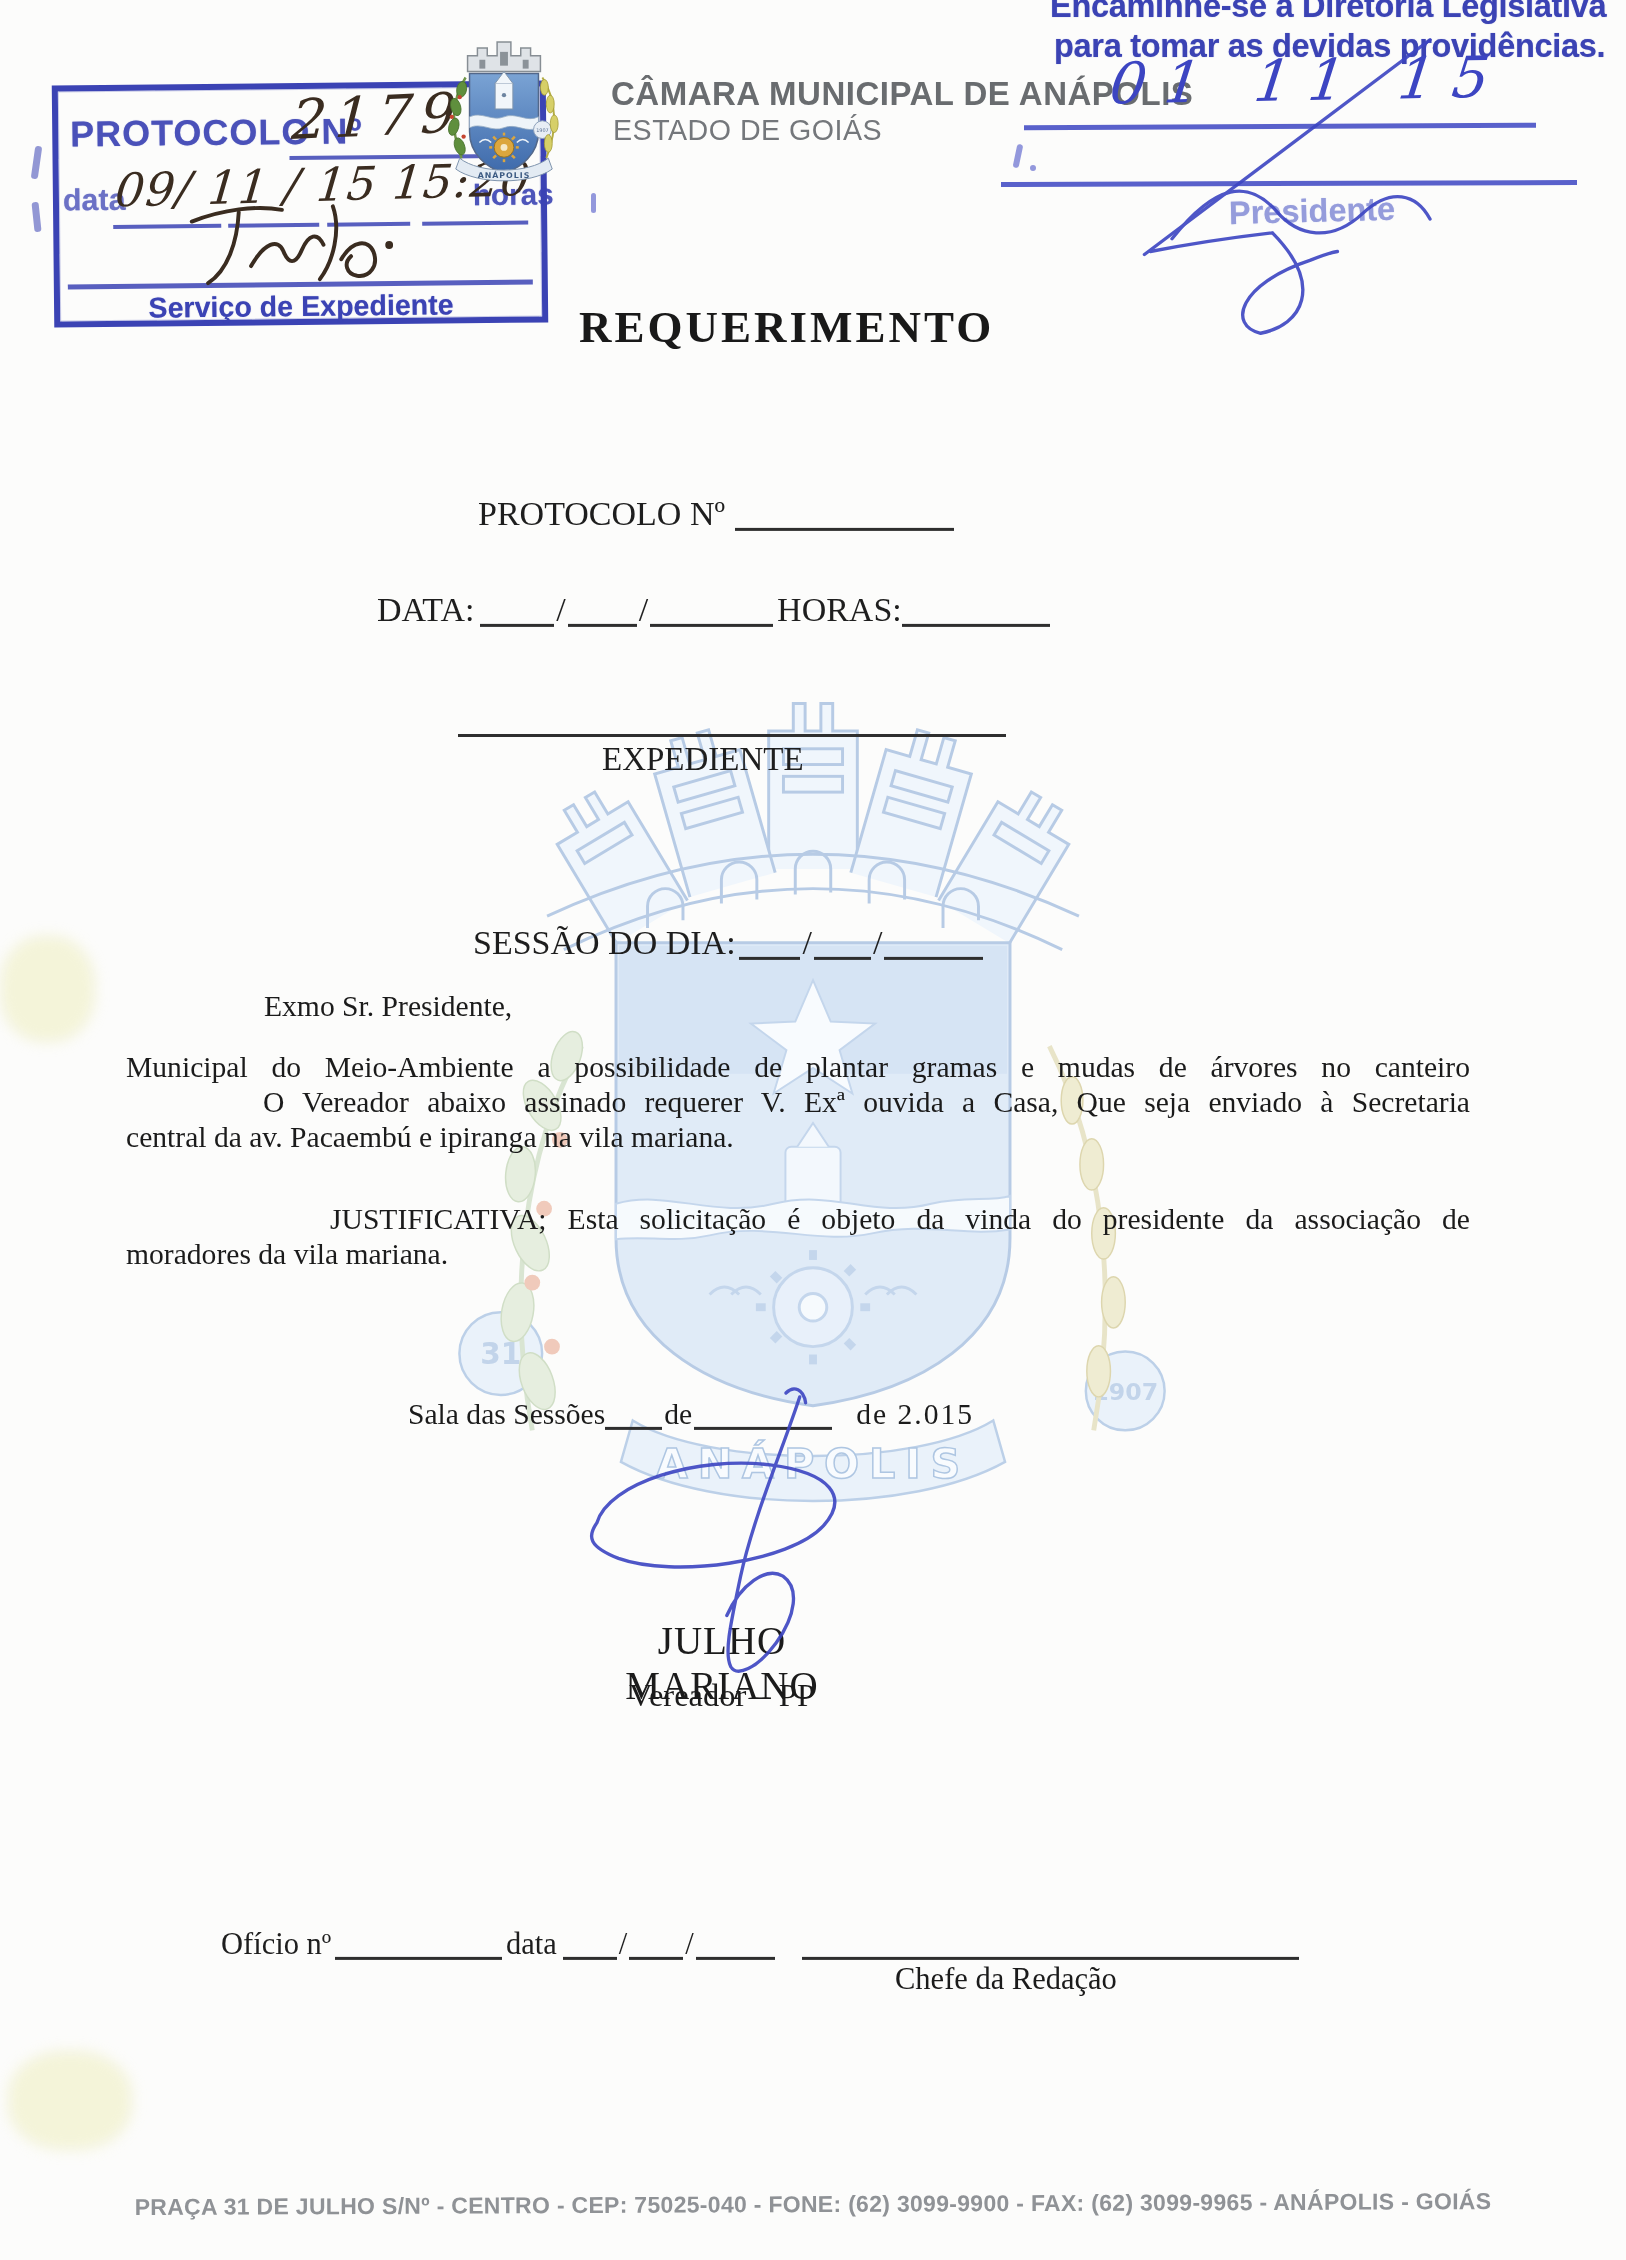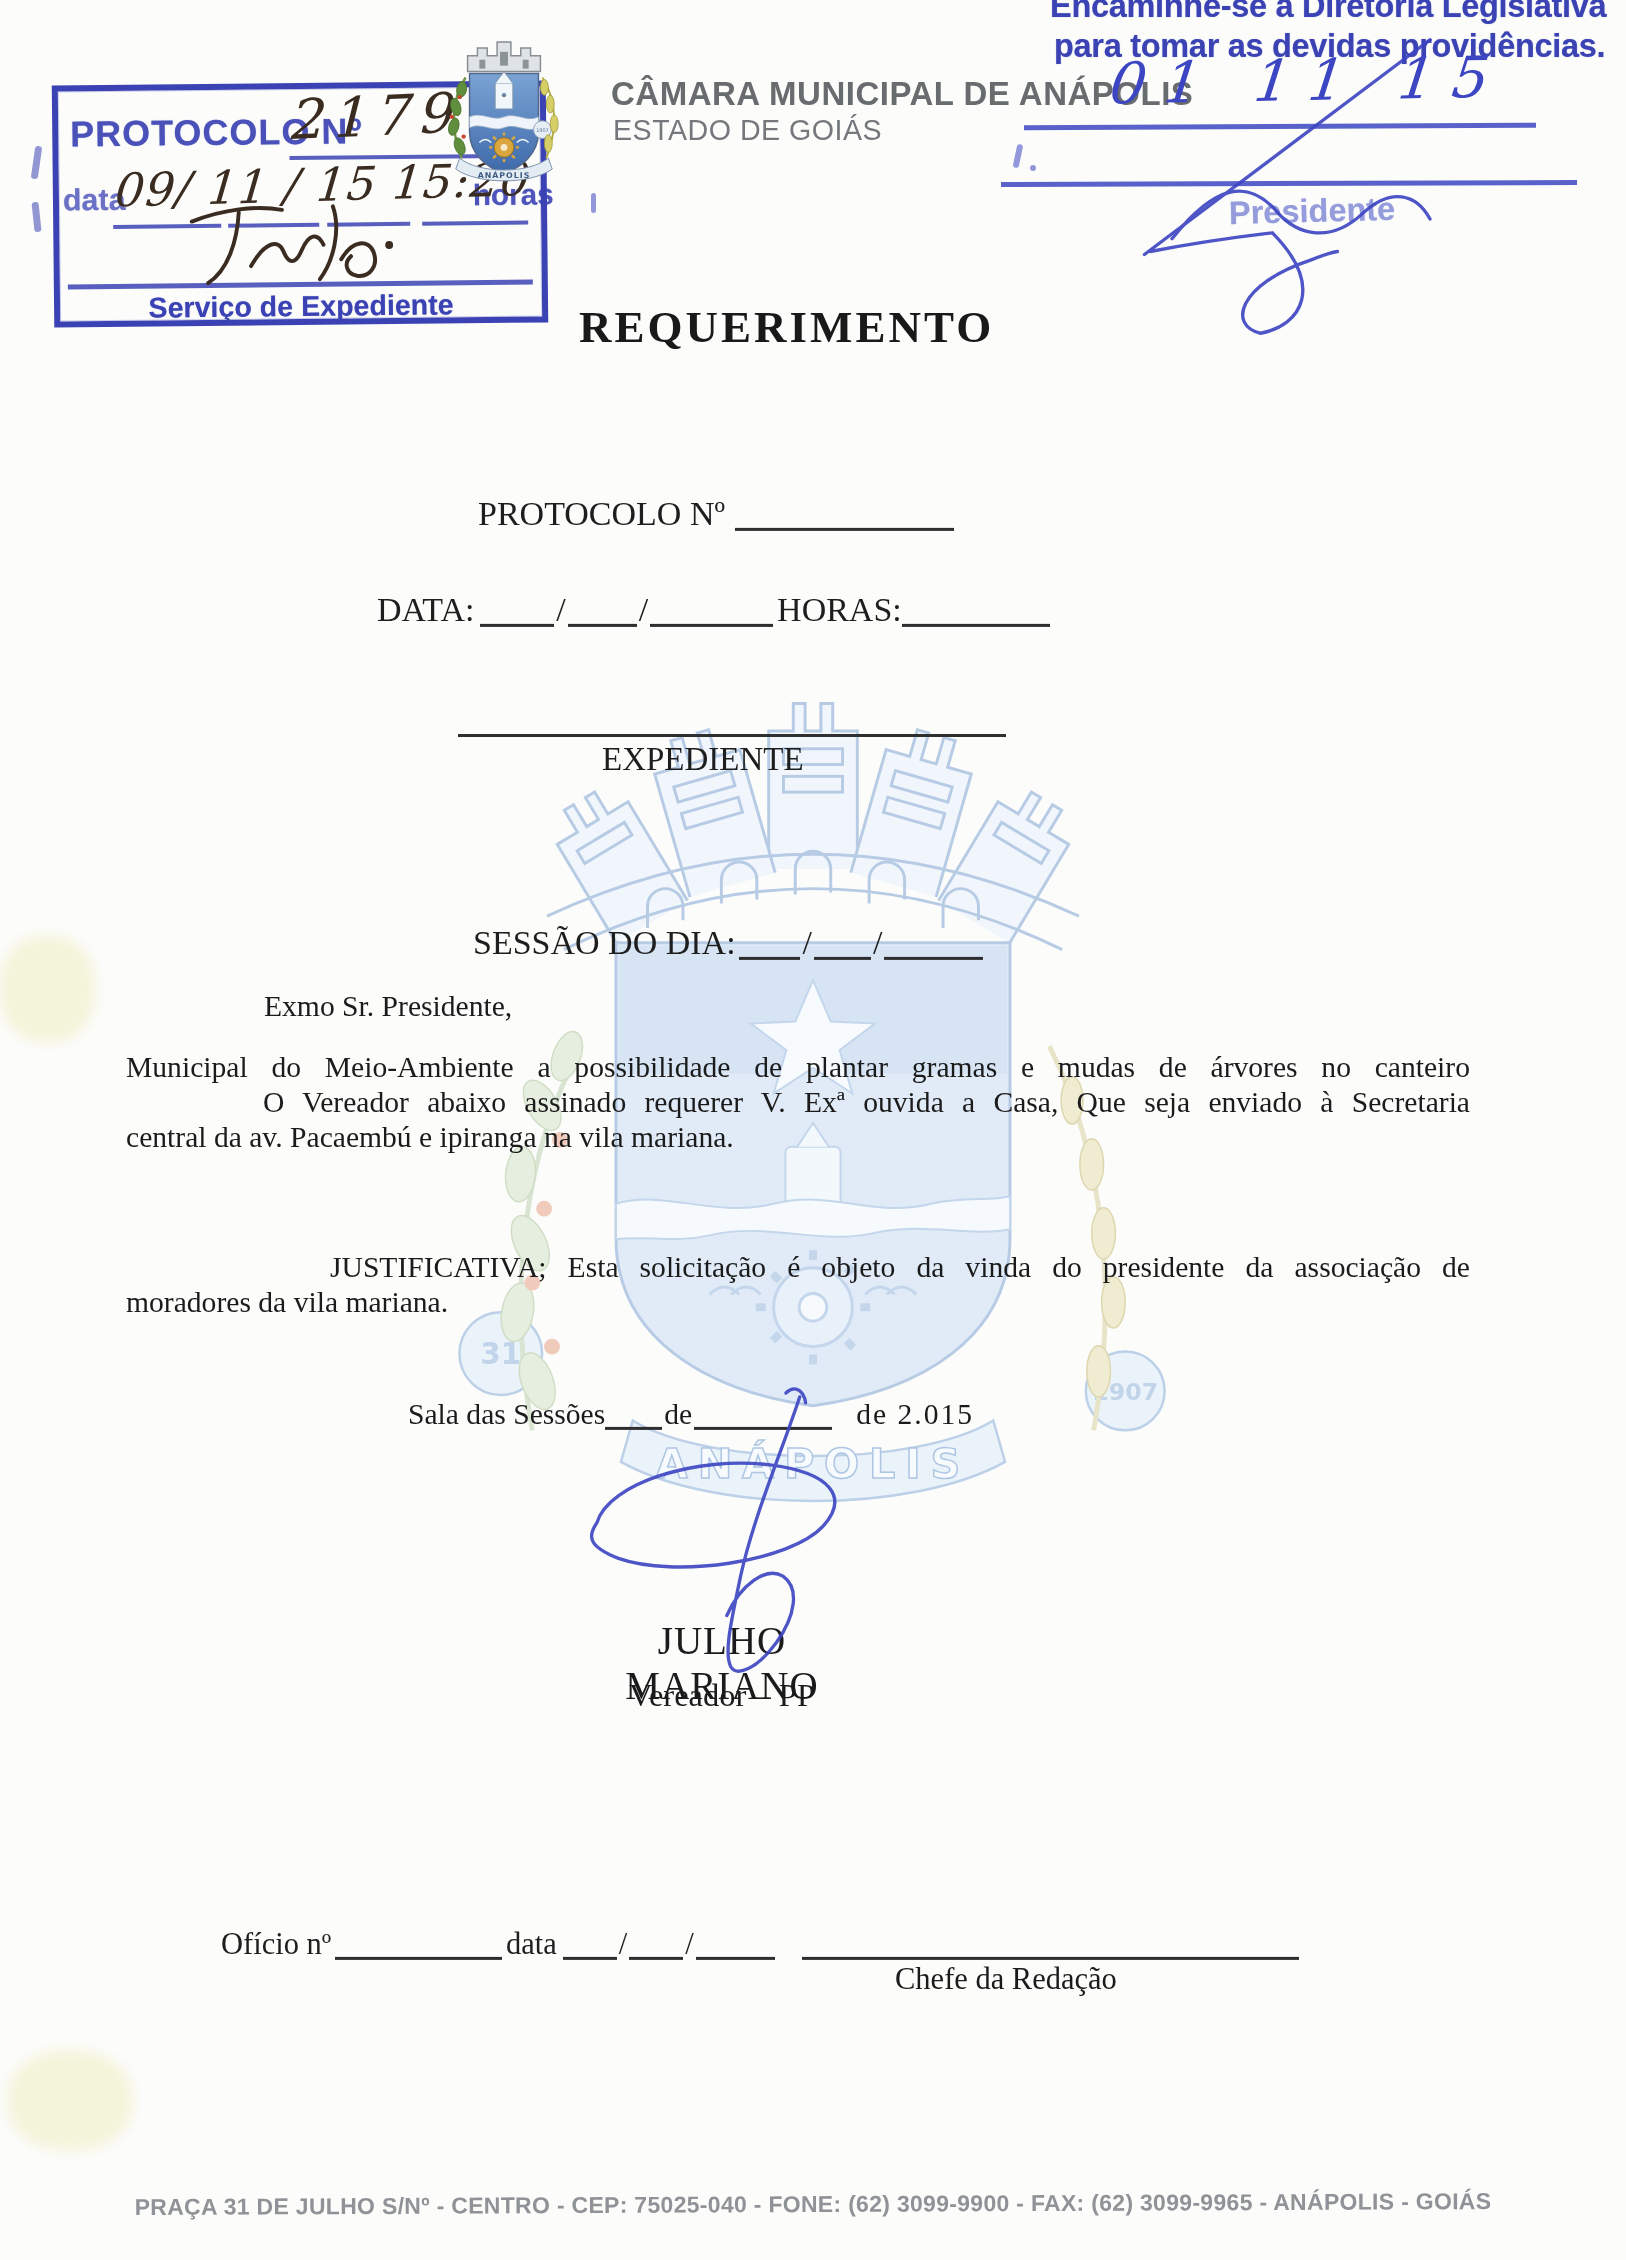--- a/index.html
+++ b/index.html
@@ -277,21 +277,21 @@
 
   <div class="abs body-line" style="left:264px;top:989px;z-index:10;">Exmo Sr. Presidente,</div>
 
   <div class="abs" style="left:126px;top:1050px;width:1344px;z-index:10;">
     <div class="body-line jline">Municipal do Meio-Ambiente  a possibilidade de plantar gramas e mudas de árvores no canteiro</div>
     <div class="body-line jline" style="padding-left:137px;">O Vereador abaixo assinado requerer V. Exª  ouvida a Casa, Que seja enviado à  Secretaria</div>
     <div class="body-line">central da av. Pacaembú e ipiranga na vila mariana.</div>
   </div>
 
   <div class="abs" style="left:126px;top:1202px;width:1344px;z-index:10;">
-    <div class="body-line jline" style="padding-left:204px;margin-top:48px;">JUSTIFICATIVA; Esta solicitação é objeto da vinda do presidente da associação de</div>
+    <div class="body-line jline" style="padding-left:204px;">JUSTIFICATIVA; Esta solicitação é objeto da vinda do presidente da associação de</div>
     <div class="body-line">moradores da vila mariana.</div>
   </div>
 
   <div class="abs body-line" style="left:408px;top:1397px;z-index:10;">
     <span>Sala das Sessões</span><span class="blank" style="width:57px;"></span><span class="slash">de</span><span class="blank" style="width:138px;"></span><span style="margin-left:24px;letter-spacing:2px;">de 2.015</span>
   </div>
 
   <div class="abs serif" style="left:557px;top:1618px;width:330px;text-align:center;font-size:39px;letter-spacing:1px;z-index:10;">JULHO MARIANO</div>
   <div class="abs serif" style="left:557px;top:1677px;width:330px;text-align:center;font-size:32.5px;z-index:10;">Vereador – PP</div>
 

